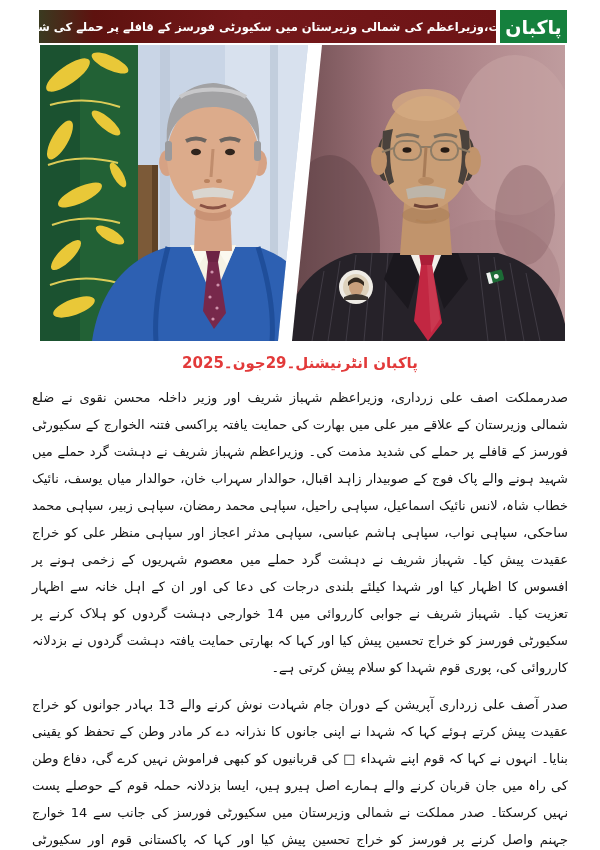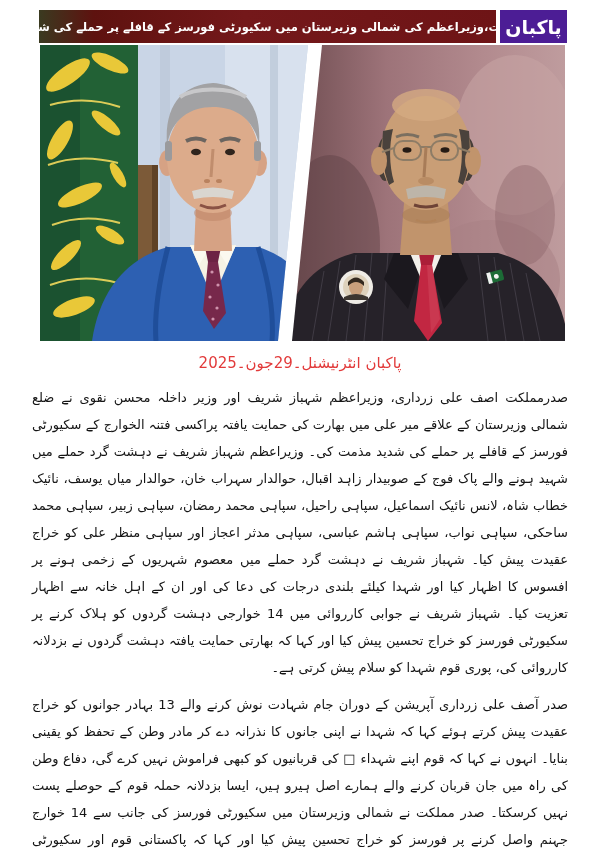--- a/index.html
+++ b/index.html
@@ -8,32 +8,32 @@
     font-family:"DejaVu Sans","Liberation Sans",sans-serif;
   }
   .masthead{margin:10px 33px 0 39px;height:33px;display:flex;gap:4px;}
   .headline-bar{
     flex:1;display:flex;align-items:center;justify-content:center;
     background:linear-gradient(90deg,#3a3a20 0%,#5e120f 12%,#74181a 45%,#6e1416 100%);
     color:#fff;direction:rtl;font-size:11.5px;font-weight:bold;
     white-space:nowrap;overflow:hidden;padding:0 6px;
   }
   .logo-box{
-    width:67px;background:#4c1d95;color:#fff;display:flex;align-items:center;
+    width:67px;background:#15803d;color:#fff;display:flex;align-items:center;
     justify-content:center;font-size:19px;font-weight:bold;direction:rtl;
   }
   .photo-collage{position:relative;margin:2px 35px 0 40px;height:296px;background:#fff;}
   .photo-right{position:absolute;left:250px;top:0;width:275px;height:296px;z-index:1;}
   .photo-left-wrap{
     position:absolute;left:0;top:0;width:290px;height:296px;background:#fff;z-index:2;
     clip-path:polygon(0 0,282px 0,252px 296px,0 296px);
   }
   .photo-left{width:290px;height:296px;clip-path:polygon(0 0,268px 0,238px 296px,0 296px);}
   .photo-collage svg{display:block;width:100%;height:100%;}
-  .dateline{margin-top:13px;text-align:center;color:#e23a3a;font-weight:normal;font-size:15px;direction:rtl;}
+  .dateline{margin-top:13px;text-align:center;color:#e23a3a;font-weight:bold;font-size:15px;direction:rtl;}
   .article{margin:12px 32px 0;direction:rtl;text-align:justify;font-size:13px;line-height:27px;color:#151515;}
   .article p{margin:4px 0 10px 0;}
 </style>
 </head>
 <body>
 
 <div>
 
   <div class="masthead">
     <div class="headline-bar">

